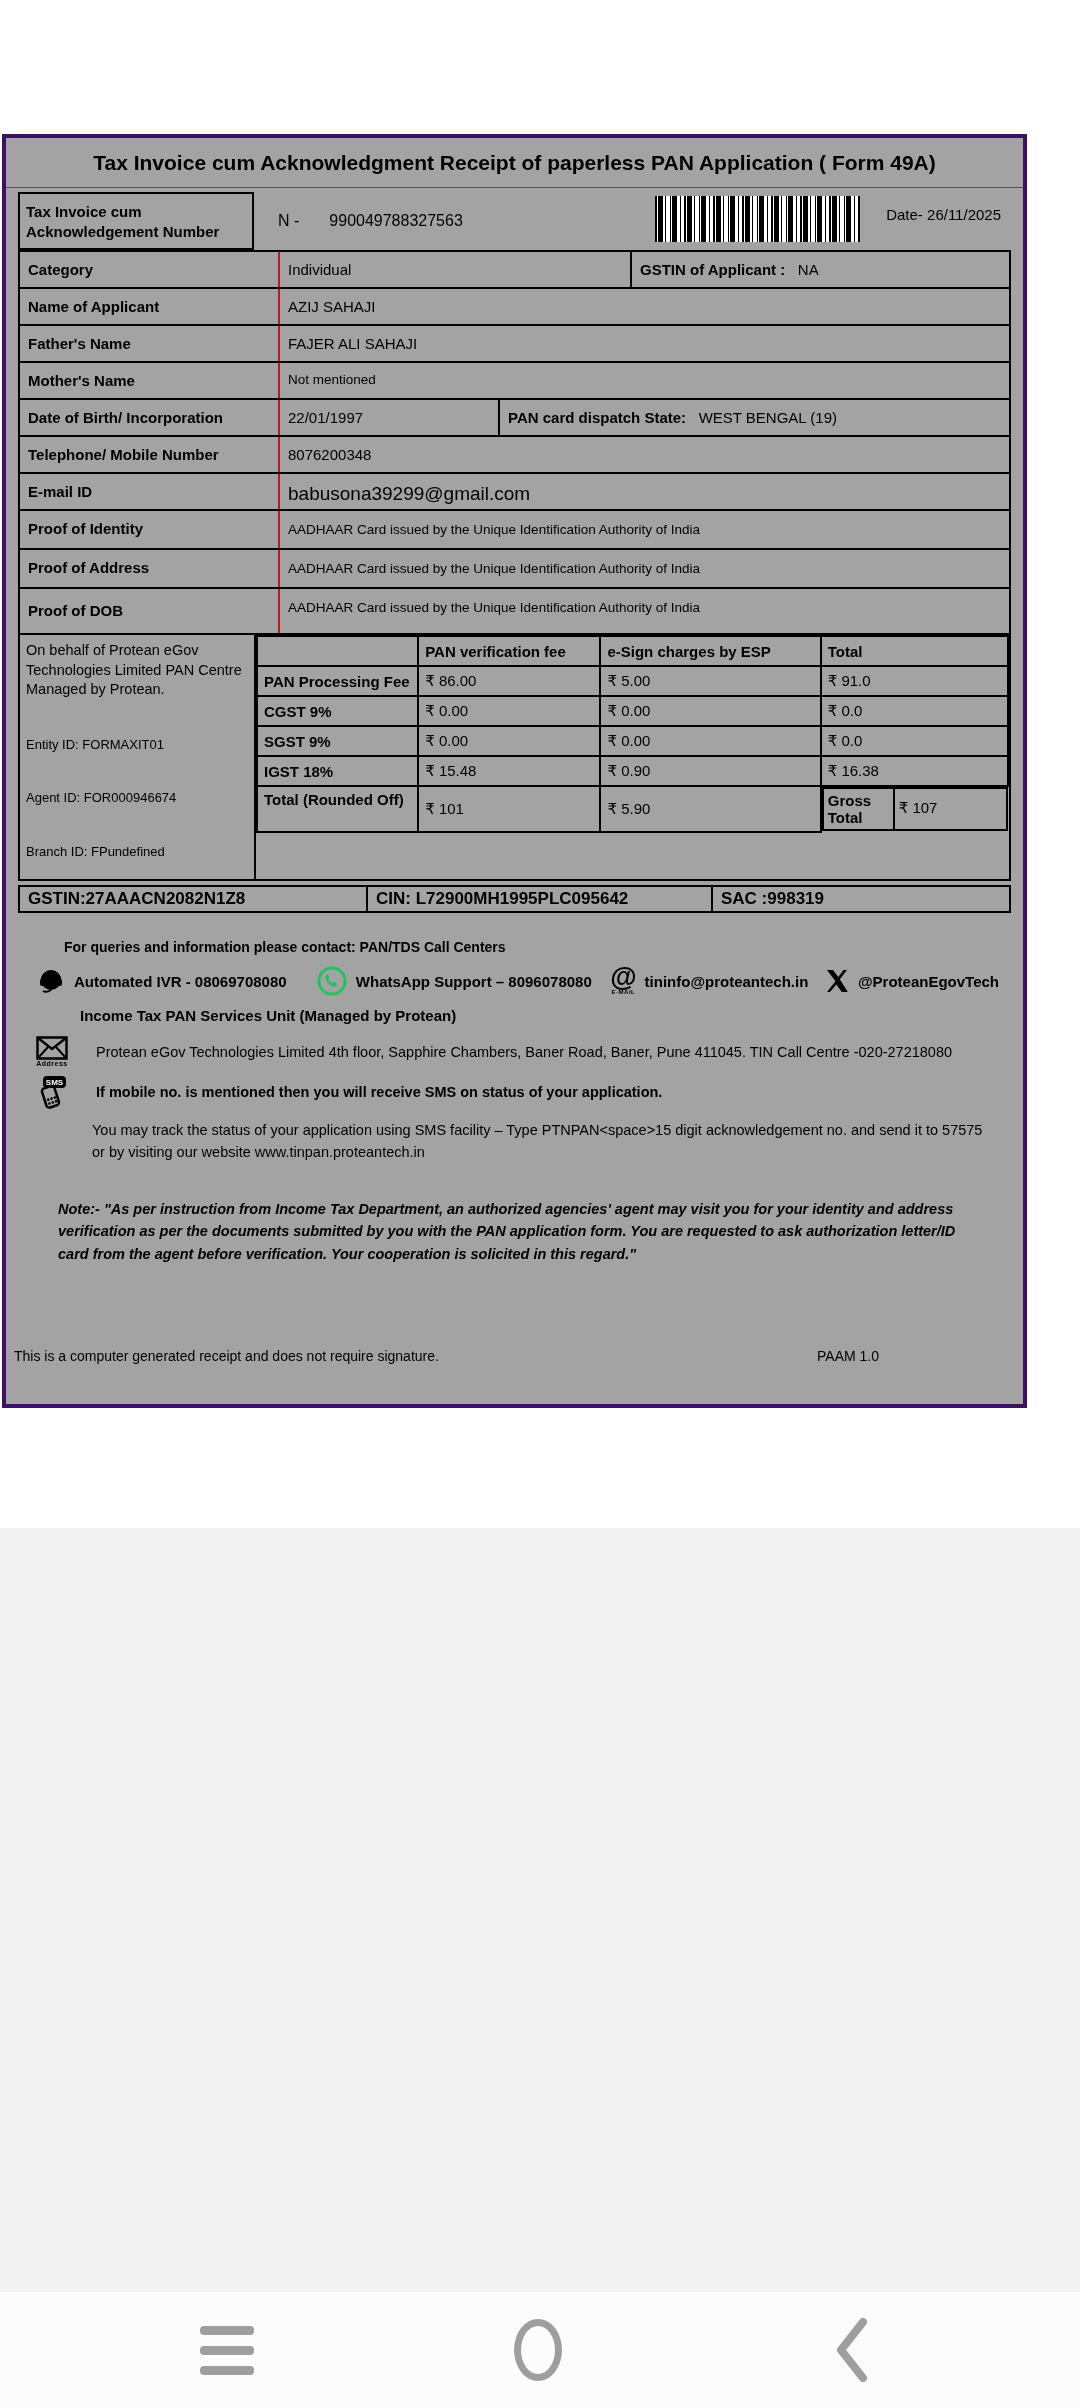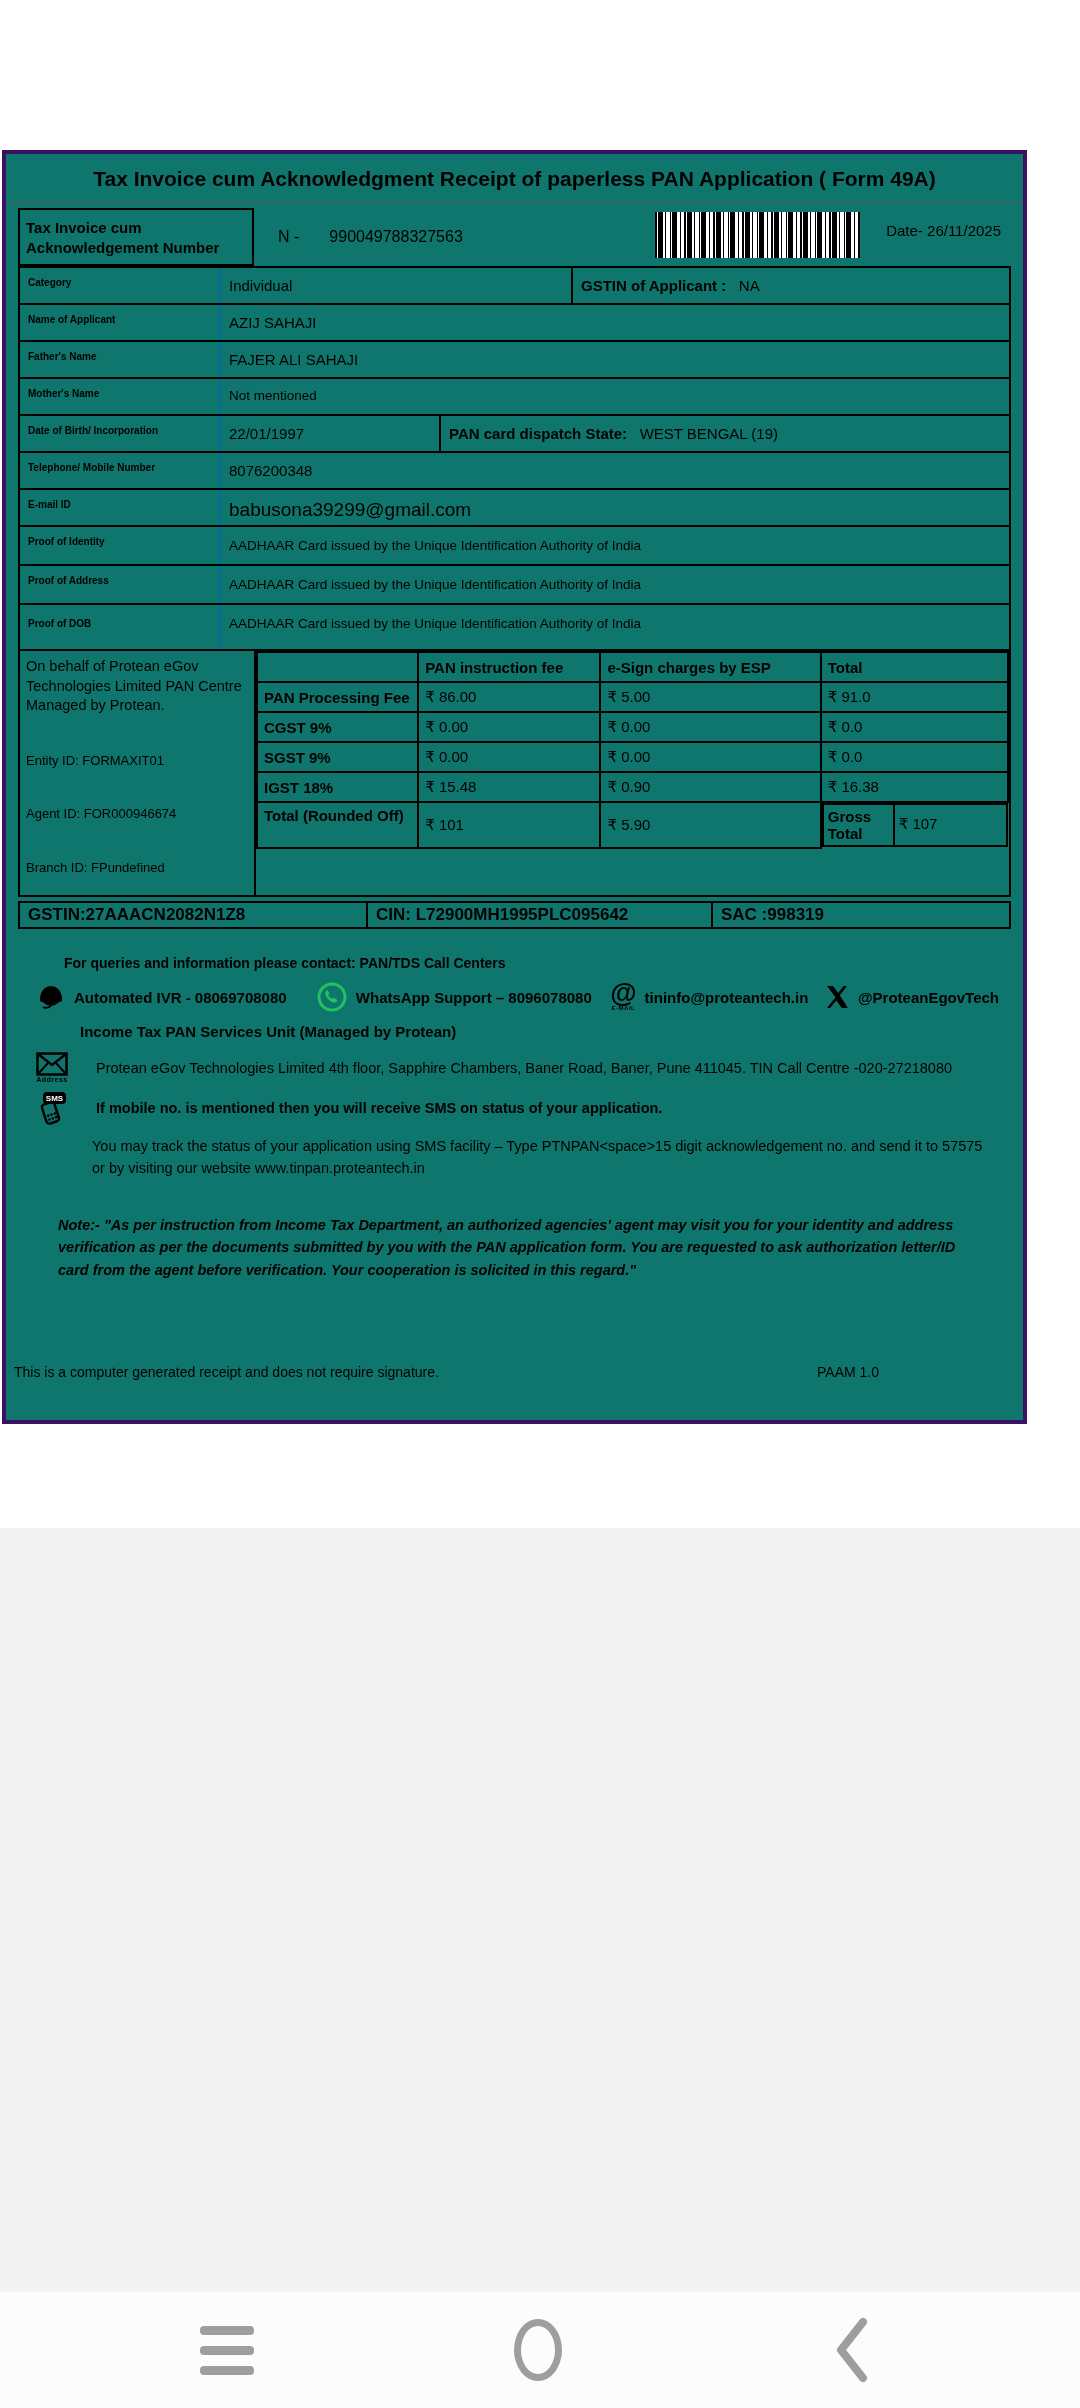--- a/index.html
+++ b/index.html
@@ -1,37 +1,37 @@
 <!DOCTYPE html>
 <html><head>
 <meta charset="utf-8">
 <style>
   * { margin:0; padding:0; box-sizing:border-box; }
   html,body { width:1080px; height:2408px; background:#ffffff; font-family:"Liberation Sans","DejaVu Sans",sans-serif; }
   .screen { position:relative; width:1080px; height:2408px; overflow:hidden; background:#ffffff; }
 
   
-  .doc { position:absolute; left:2px; top:134px; width:1025px; height:1274px; background:#0f766e; border:4px solid #3b1163;margin-top:16px; }
+  .doc { position:absolute; left:2px; top:134px; width:1025px; height:1274px; background:#a3a3a3; border:4px solid #3b1163; }
   .doc-inner { position:relative; width:100%; height:100%; }
 
   .doc-title { height:50px; display:flex; align-items:center; justify-content:center; font-weight:bold; font-size:21px; color:#000; border-bottom:1px solid #555; }
 
   
   .ack-row { position:relative; height:62px; margin:0 12px; }
   .ack-label-cell { position:absolute; left:0; top:4px; width:236px; height:58px; border:2px solid #000; font-weight:bold; font-size:15px; line-height:1.35; padding:8px 6px 0 6px; }
   .ack-mid { position:absolute; left:260px; top:24px; font-size:16px; display:flex; gap:30px; }
   .barcode { position:absolute; left:637px; top:8px; width:205px; height:46px;
     background:repeating-linear-gradient(90deg,#000 0 2px,#fff 2px 3px,#000 3px 8px,#fff 8px 10px,#000 10px 11px,#fff 11px 15px,#000 15px 16px,#fff 16px 17px,#000 17px 22px,#fff 22px 25px,#000 25px 26px,#fff 26px 29px); }
   .ack-date { position:absolute; right:10px; top:18px; font-size:15px; }
 
   
   .main-table { margin:0 12px; border:2px solid #000; border-top:2px solid #000; }
   .frow { display:flex; border-bottom:2px solid #000; align-items:stretch; min-height:37px; }
   .frow:last-child { border-bottom:none; }
-  .fcell-label { width:201px; border-right:2px solid #0369a1; font-weight:bold; font-size:10px; padding:9px 6px 0 8px; }
+  .fcell-label { width:260px; border-right:2px solid #b91c1c; font-weight:bold; font-size:15px; padding:9px 6px 0 8px; }
   .fcell-value { flex:1; font-size:15px; padding:9px 6px 0 8px; }
   .fcell-sub { border-left:2px solid #000; padding:9px 6px 0 8px; font-size:15px; }
   .sub-b { font-weight:bold; }
   .proof .fcell-value { font-size:13.5px; padding-top:11px; }
   .proof { min-height:39px; }
   .w-cat { flex:0 0 350px; }
   .w-gstin { flex:1; }
   .w-dob { flex:0 0 218px; }
   .w-disp { flex:1; }
 
@@ -169,21 +169,21 @@
           <div>On behalf of Protean eGov Technologies Limited  PAN Centre Managed by Protean.</div>
           <div class="ids">Entity ID: FORMAXIT01</div>
           <div class="ids">Agent ID: FOR000946674</div>
           <div class="ids">Branch ID: FPundefined</div>
         </div>
         <div class="fee-right">
           <table class="fee-table">
             <tbody>
                 <tr class="hd-row">
               <td class="lab hd"></td>
-              <td class="c1 hd">PAN instruction fee</td>
+              <td class="c1 hd">PAN verification fee</td>
               <td class="c2 hd">e-Sign charges by ESP</td>
               <td class="c3 hd">Total</td>
             </tr>
             <tr>
               <td class="lab">PAN Processing Fee</td>
               <td class="c1">₹ 86.00</td>
               <td class="c2">₹ 5.00</td>
               <td class="c3">₹ 91.0</td>
             </tr>
             <tr>

